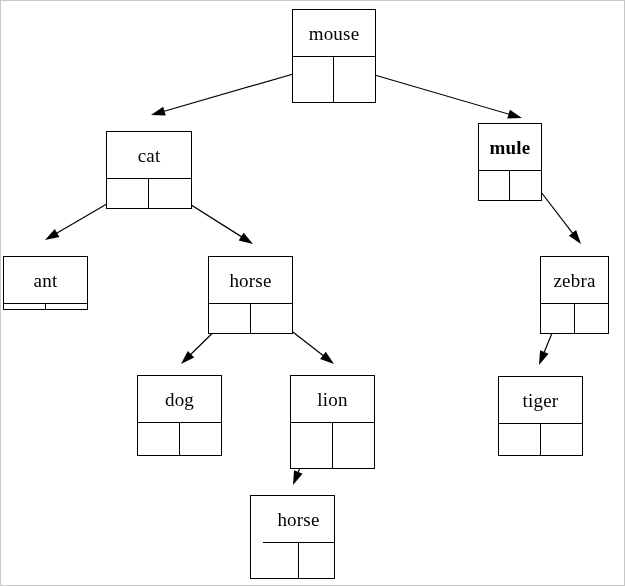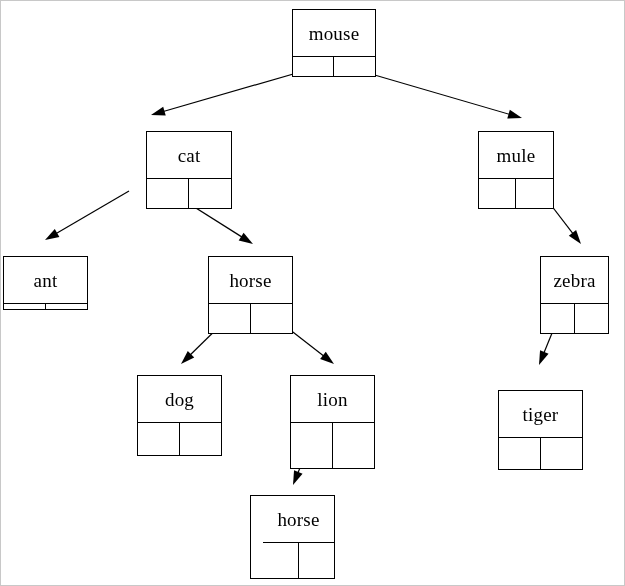--- a/index.html
+++ b/index.html
@@ -100,35 +100,35 @@
         <line x1="558" y1="315" x2="542.1568669716927" y2="353.81567591935277" stroke="#000000" stroke-width="1.2"></line>
         <polygon points="538,364 539.0316588029747,349.29980680010476 547.5494571249704,352.7764591764296" fill="#000000"></polygon>
       </g>
       <g>
         <line x1="312" y1="435" x2="296.15686697169275" y2="473.81567591935277" stroke="#000000" stroke-width="1.2"></line>
         <polygon points="292,484 293.0316588029747,469.29980680010476 301.54945712497044,472.7764591764296" fill="#000000"></polygon>
       </g>
     </svg>
 
   <div id="node-layer">
-      <div class="node" style="left: 291px; top: 8px; width: 84px; height: 68px;">
+      <div class="node" style="left: 291px; top: 8px; width: 84px; height: 94px;">
         <div class="node-label">mouse</div>
         <div class="node-pointers">
           <div class="ptr left"></div>
           <div class="ptr right"></div>
         </div>
       </div>
-      <div class="node" style="left: 105px; top: 130px; width: 86px; height: 78px; margin-left: 40px;">
+      <div class="node" style="left: 105px; top: 130px; width: 86px; height: 78px;">
         <div class="node-label">cat</div>
         <div class="node-pointers">
           <div class="ptr left"></div>
           <div class="ptr right"></div>
         </div>
       </div>
-      <div class="node" style="left: 477px; top: 130px; width: 76px; height: 78px;">
+      <div class="node" style="left: 477px; top: 122px; width: 64px; height: 78px; font-weight: bold;">
         <div class="node-label">mule</div>
         <div class="node-pointers">
           <div class="ptr left"></div>
           <div class="ptr right"></div>
         </div>
       </div>
       <div class="node" style="left: 2px; top: 255px; width: 85px; height: 54px;">
         <div class="node-label">ant</div>
         <div class="node-pointers">
           <div class="ptr left"></div>
@@ -156,21 +156,21 @@
           <div class="ptr right"></div>
         </div>
       </div>
       <div class="node" style="left: 289px; top: 374px; width: 85px; height: 94px;">
         <div class="node-label">lion</div>
         <div class="node-pointers">
           <div class="ptr left"></div>
           <div class="ptr right"></div>
         </div>
       </div>
-      <div class="node" style="left: 497px; top: 375px; width: 85px; height: 80px; margin-top: 14px;">
+      <div class="node" style="left: 497px; top: 375px; width: 85px; height: 80px;">
         <div class="node-label">tiger</div>
         <div class="node-pointers">
           <div class="ptr left"></div>
           <div class="ptr right"></div>
         </div>
       </div>
       <div class="node" style="left: 249px; top: 494px; width: 85px; height: 84px; padding-left: 12px;">
         <div class="node-label">horse</div>
         <div class="node-pointers">
           <div class="ptr left"></div>

